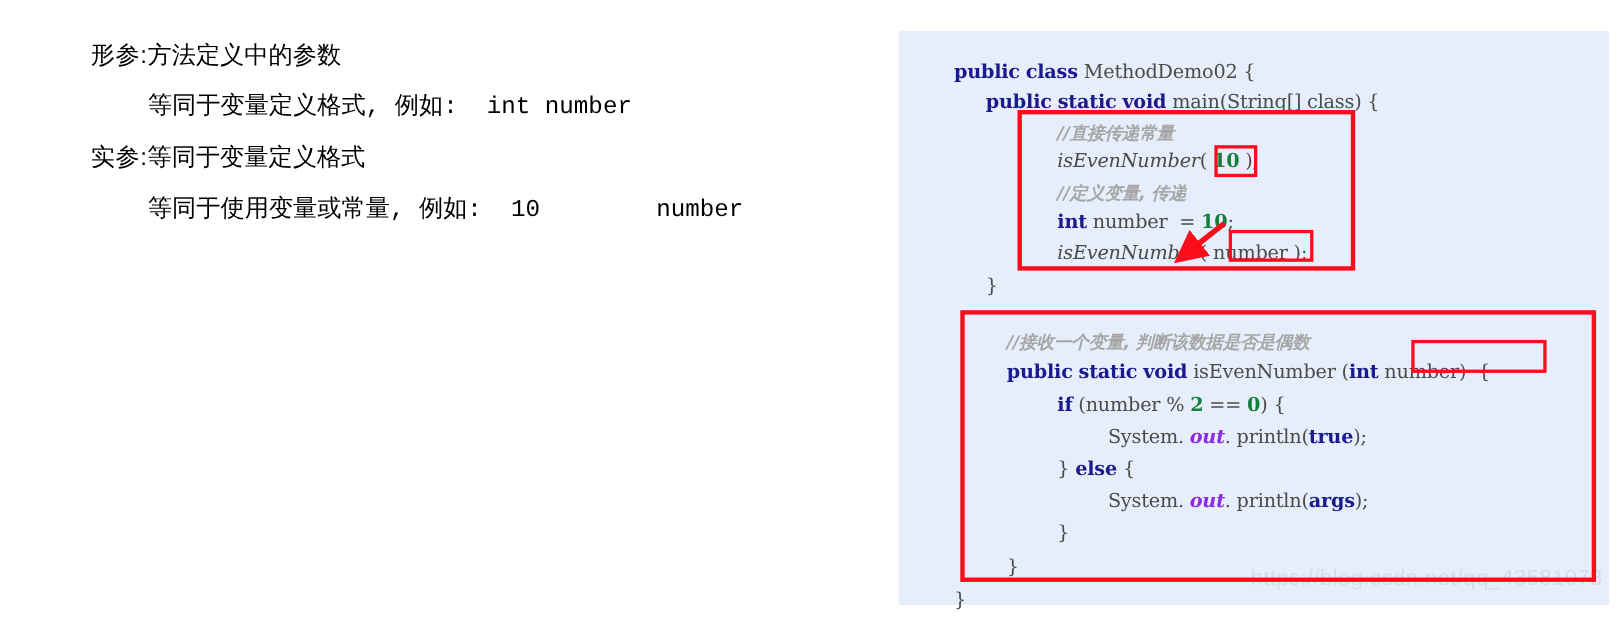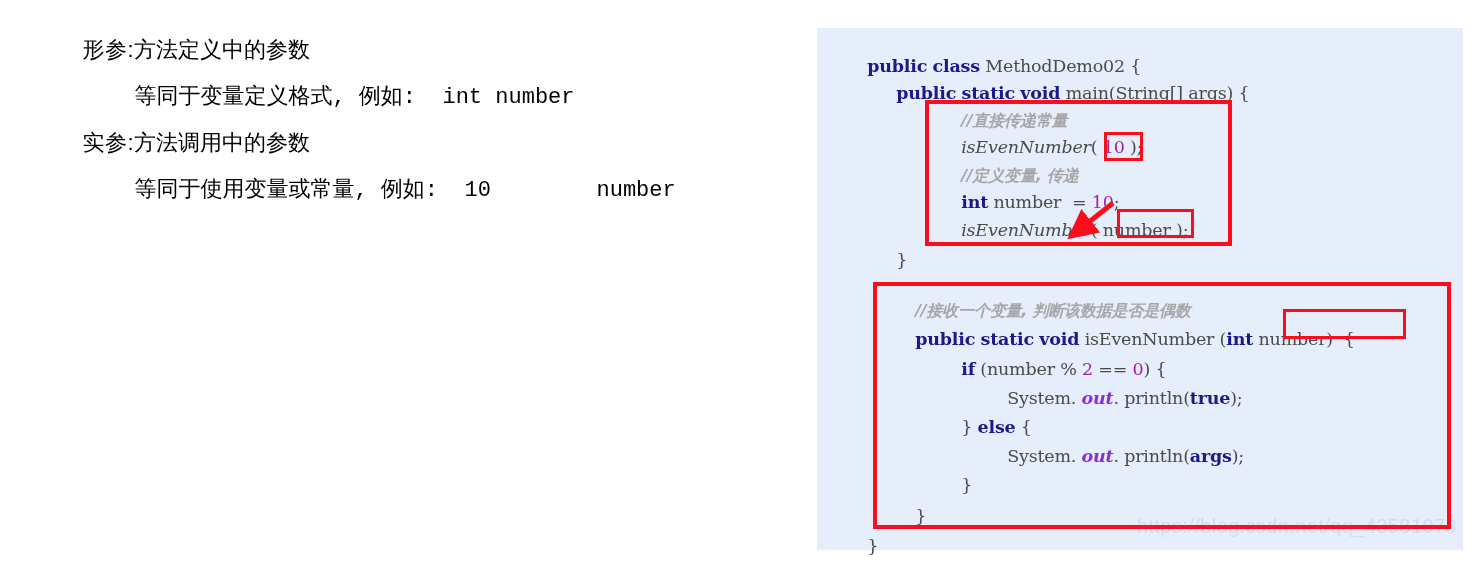--- a/index.html
+++ b/index.html
@@ -67,21 +67,22 @@
     font-family: "DejaVu Serif", "Liberation Serif", serif;
     font-size: 17.5px;
     line-height: 17.5px;
     letter-spacing: -0.2px;
   }
   .kw {
     color: #1a1a8c;
     font-weight: bold;
   }
   .num {
-    color: #a21caf;
+    color: #15803d;
+    font-weight: bold;
   }
   .cmt {
     color: #a6a6a6;
     font-style: italic;
     font-weight: bold;
     font-family: "DejaVu Sans", sans-serif;
     font-size: 16px;
   }
   .mth {
     font-style: italic;
@@ -137,39 +138,39 @@
 
   <div class="note-line l1">
     <span class="note-label">形参:</span><span>方法定义中的参数</span>
   </div>
 
   <div class="note-line l2">
     <span class="note-mono">等同于变量定义格式, 例如:  int number</span>
   </div>
 
   <div class="note-line l3">
-    <span class="note-label">实参:</span><span>方法调用中的参数</span>
+    <span class="note-label">实参:</span><span>等同于变量定义格式</span>
   </div>
 
   <div class="note-line l4">
     <span class="note-mono">等同于使用变量或常量, 例如:  10        number</span>
   </div>
 
 </div>
 
 <div id="code-pane">
 
   <div id="code-block">
 
     <div class="code-line" style="left:18px; top:12px;">
       <span class="kw">public</span><span class="pln"> </span><span class="kw">class</span><span class="pln"> </span><span class="pln">MethodDemo02</span><span class="pln"> </span><span class="pln">{</span>
     </div>
 
     <div class="code-line" style="left:47px; top:39px;">
-      <span class="kw">public</span><span class="pln"> </span><span class="kw">static</span><span class="pln"> </span><span class="kw">void</span><span class="pln"> </span><span class="pln">main</span><span class="pln">(String[] args) {</span>
+      <span class="kw">public</span><span class="pln"> </span><span class="kw">static</span><span class="pln"> </span><span class="kw">void</span><span class="pln"> </span><span class="pln">main</span><span class="pln">(String[] class) {</span>
     </div>
 
     <div class="code-line" style="left:112px; top:66px;">
       <span class="cmt">//直接传递常量</span>
     </div>
 
     <div class="code-line" style="left:112px; top:93px;">
       <span class="mth">isEvenNumber</span><span class="pln">( </span><span class="num">10</span><span class="pln"> );</span>
     </div>
 

